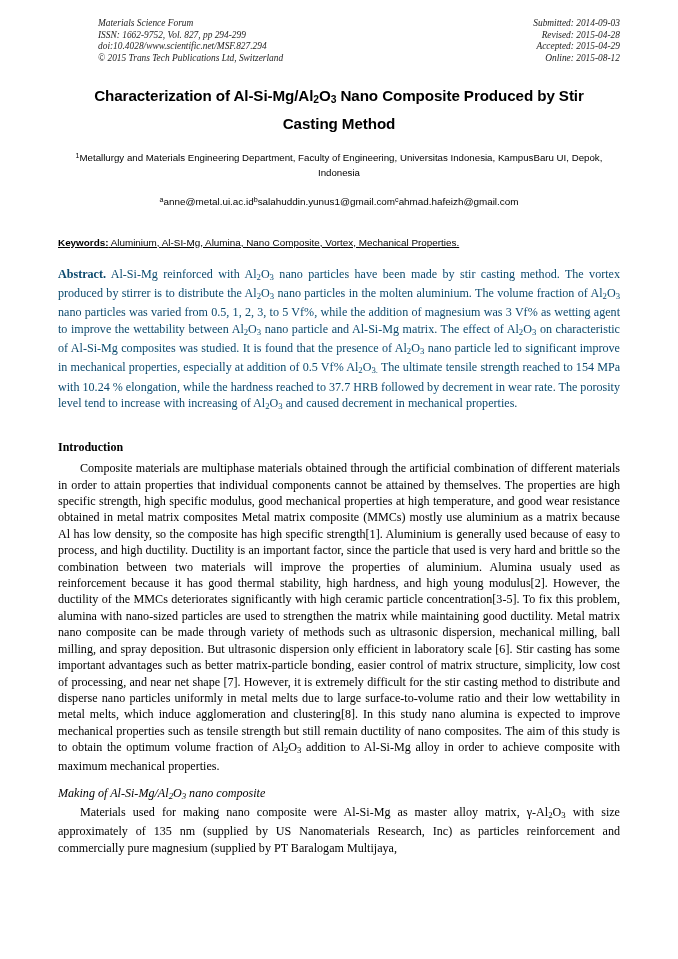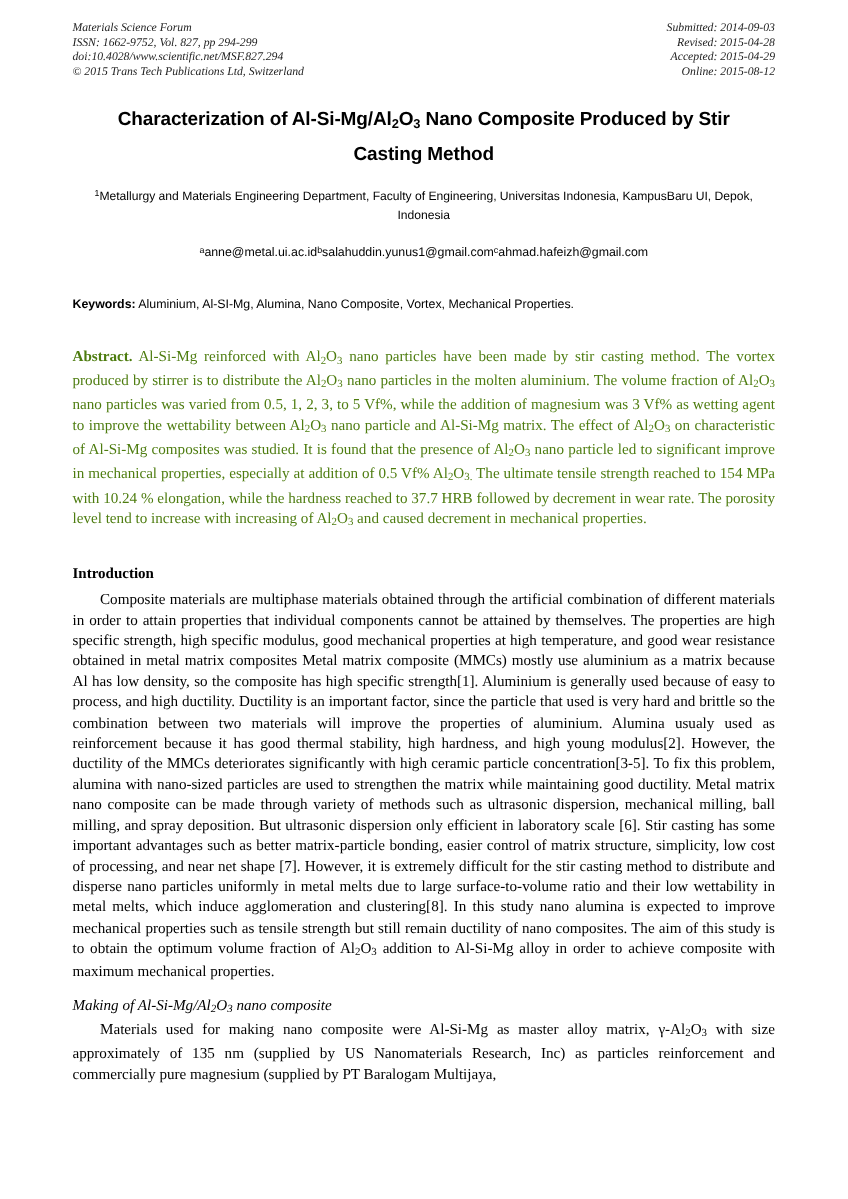--- a/index.html
+++ b/index.html
@@ -26,21 +26,21 @@
   
   .journal-header {
     display: flex;
     justify-content: space-between;
     align-items: flex-start;
     font-style: italic;
     font-size: 9.4px;
     line-height: 11.6px;
     color: #222;
   }
-  .journal-header .left { text-align: left; }
+  .journal-header .left { text-align: left; margin-left: 40px; }
   .journal-header .right { text-align: right; }
   .journal-header div > div { white-space: nowrap; }
 
   
   .title {
     margin-top: 20px;
     text-align: center;
     font-family: "Liberation Sans", "DejaVu Sans", sans-serif;
     font-weight: bold;
     font-size: 15.2px;
@@ -79,31 +79,32 @@
     color: #000;
   }
 
   
   .keywords {
     margin-top: 27px;
     font-family: "Liberation Sans", "DejaVu Sans", sans-serif;
     font-size: 9.9px;
     line-height: 14px;
     color: #000;
+    text-decoration: underline;
   }
   .keywords .kw-label { font-weight: bold; }
 
   
   .abstract {
-    margin-top: 26px;
+    margin-top: 16px;
     font-size: 12.1px;
     line-height: 16.4px;
     text-align: justify;
     text-justify: inter-word;
-    color: #4d7c0f;
+    color: #0c4a6e;
   }
   .abstract .ab-label { font-weight: bold; }
 
   
   .section-heading {
     margin-top: 25px;
     margin-bottom: 5px;
     font-weight: bold;
     font-size: 12px;
     line-height: 16px;

